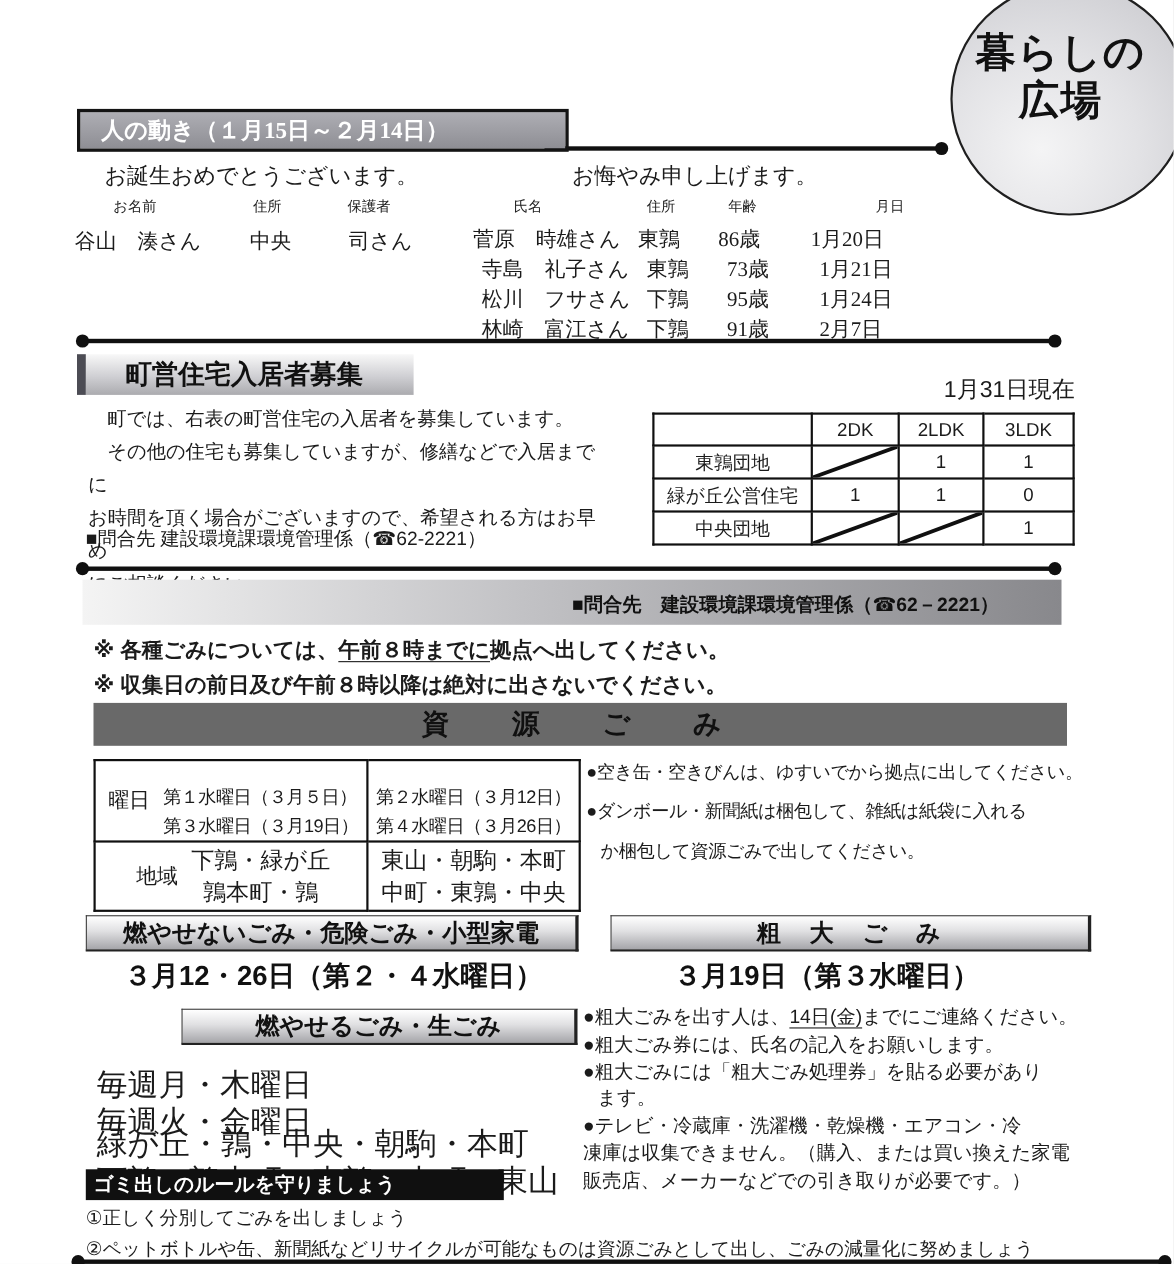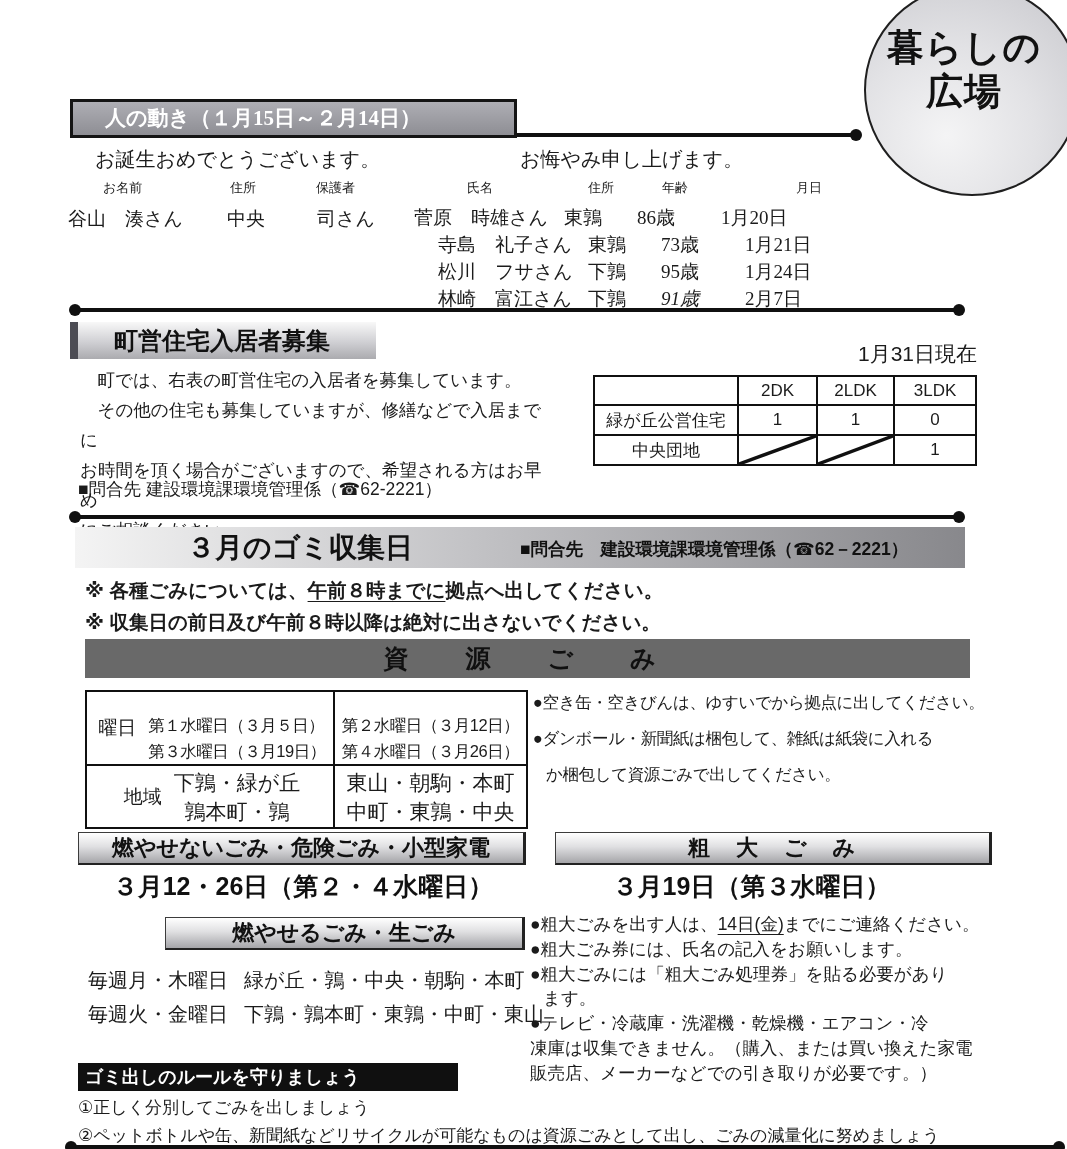--- a/index.html
+++ b/index.html
@@ -32,21 +32,21 @@
   }
   .rule::before { left:-5px; }
   .rule::after  { right:-5px; }
   .rule.no-left::before { display:none; }
 
   
   .people-header {
     position:absolute; left:70px; top:99px; width:447px; height:39px;
     background:linear-gradient(to bottom,#aeaeb4,#8e8e94);
     border:3px solid #141414; color:#fff;
-    font-size:21px; font-weight:bold; line-height:33px; padding-left:32px;
+    font-size:21px; font-weight:bold; line-height:33px; padding-left:19px;
   }
   .col-h { position:absolute; font-size:13px; }
   .flexrow { display:flex; position:absolute; font-size:19px; }
 
   
   .housing-title {
     position:absolute; left:70px; top:322px; width:306px; height:37px;
     background:linear-gradient(to bottom,#f8f8f8,#cfcfd3 55%,#ababaf);
     border-left:8px solid #4c4c54;
     font-size:24px; font-weight:bold; line-height:37px; padding-left:36px; color:#111;
@@ -99,21 +99,21 @@
   .hang2 { padding-left:13px; }
 
   .silver-banner {
     position:absolute; height:33px;
     background:linear-gradient(to bottom,#ffffff,#e0e0e2 45%,#a5a5a9);
     border:1.5px solid #3c3c3c; border-right:3px solid #222; border-bottom:2.5px solid #222;
     font-size:22px; font-weight:bold; color:#111; text-align:center; line-height:30px;
   }
   .big-date { position:absolute; font-size:25px; font-weight:bold; text-align:center; color:#111; }
 
-  .weekly { position:absolute; left:88px; font-size:20px; display:flex; gap:16px; }
+  .weekly { position:absolute; left:88px; font-size:28px; display:flex; gap:16px;flex-direction:column; }
 
   .rules-banner { position:absolute; left:78px; top:1063px; width:380px; height:28px;
     background:#101010; color:#fff; font-size:18px; font-weight:bold;
     line-height:28px; padding-left:7px; }
   .rule-item { position:absolute; left:78px; font-size:17px; }
 
   .bulky-bullets { position:absolute; left:530px; top:912px; width:480px;
     font-size:17.5px; line-height:24.8px; }
 </style>
 </head>
@@ -139,42 +139,42 @@
     <span style="width:90px;">中央</span>
     <span>司さん</span>
   </div>
 
   <div class="abs serif" style="left:520px; top:146px; font-size:20px;">お悔やみ申し上げます。</div>
   <span class="col-h serif" style="left:467px; top:179px;">氏名</span>
   <span class="col-h serif" style="left:588px; top:179px;">住所</span>
   <span class="col-h serif" style="left:662px; top:179px;">年齢</span>
   <span class="col-h serif" style="left:796px; top:179px;">月日</span>
 
-  <div class="flexrow serif" style="left:414px; top:205px;align-items:center;">
+  <div class="flexrow serif" style="left:430px; top:205px;align-items:center;">
     <span style="width:150px;">菅原　時雄さん</span>
     <span style="width:73px;">東鶉</span>
     <span style="width:84px;">86歳</span>
     <span>1月20日</span>
   </div>
   <div class="flexrow serif" style="left:438px; top:232px;">
     <span style="width:150px;">寺島　礼子さん</span>
     <span style="width:73px;">東鶉</span>
     <span style="width:84px;">73歳</span>
     <span>1月21日</span>
   </div>
   <div class="flexrow serif" style="left:438px; top:259px;">
     <span style="width:150px;">松川　フサさん</span>
     <span style="width:73px;">下鶉</span>
     <span style="width:84px;">95歳</span>
     <span>1月24日</span>
   </div>
   <div class="flexrow serif" style="left:438px; top:286px;">
     <span style="width:150px;">林崎　富江さん</span>
     <span style="width:73px;">下鶉</span>
-    <span style="width:84px;font-style:italic;">91歳</span>
+    <span style="width:84px;">91歳</span>
     <span>2月7日</span>
   </div>
 
   <div class="rule" style="left:74px; top:308px; width:886px;"></div>
 
   <div class="housing-title">町営住宅入居者募集</div>
   <div class="housing-body">
     <div>　町では、右表の町営住宅の入居者を募集しています。</div>
     <div>　その他の住宅も募集していますが、修繕などで入居までに</div>
     <div>お時間を頂く場合がございますので、希望される方はお早め</div>
@@ -183,20 +183,30 @@
   <div class="housing-contact">■問合先 建設環境課環境管理係（☎62-2221）</div>
   <div class="asof">1月31日現在</div>
 
   <table class="vac">
     <tbody>
         <tr>
       <th class="rowlab"></th>
       <th class="c1">2DK</th>
       <th class="c2">2LDK</th>
       <th class="c3">3LDK</th>
+    </tr>
+    <tr>
+      <td class="rowlab">東鶉団地</td>
+      <td class="c1">
+            <svg class="diag-svg">
+              <line x1="-2%" y1="102%" x2="102%" y2="-2%" stroke="#101010" stroke-width="3.5"></line>
+            </svg>
+          </td>
+      <td class="c2">1</td>
+      <td class="c3">1</td>
     </tr>
     <tr>
       <td class="rowlab">緑が丘公営住宅</td>
       <td class="c1">1</td>
       <td class="c2">1</td>
       <td class="c3">0</td>
     </tr>
     <tr>
       <td class="rowlab">中央団地</td>
       <td class="c1">
@@ -210,21 +220,20 @@
             </svg>
           </td>
       <td class="c3">1</td>
     </tr>
   </tbody>
     </table>
 
   <div class="rule" style="left:74px; top:515px; width:886px;"></div>
 
   <div class="garbage-banner"></div>
-  <div class="garbage-title">３月のゴミ収集日</div>
   <div class="garbage-contact">■問合先　建設環境課環境管理係（☎62－2221）</div>
 
   <div class="note" style="top:577px;"><span>※ 各種ごみについては、</span><span class="u">午前８時までに</span><span>拠点へ出してください。</span></div>
   <div class="note" style="top:609px;">※ 収集日の前日及び午前８時以降は絶対に出さないでください。</div>
 
   <div class="resource-banner">資　源　ご　み</div>
 
   <table class="res">
     <tbody>
         <tr class="res-days">

